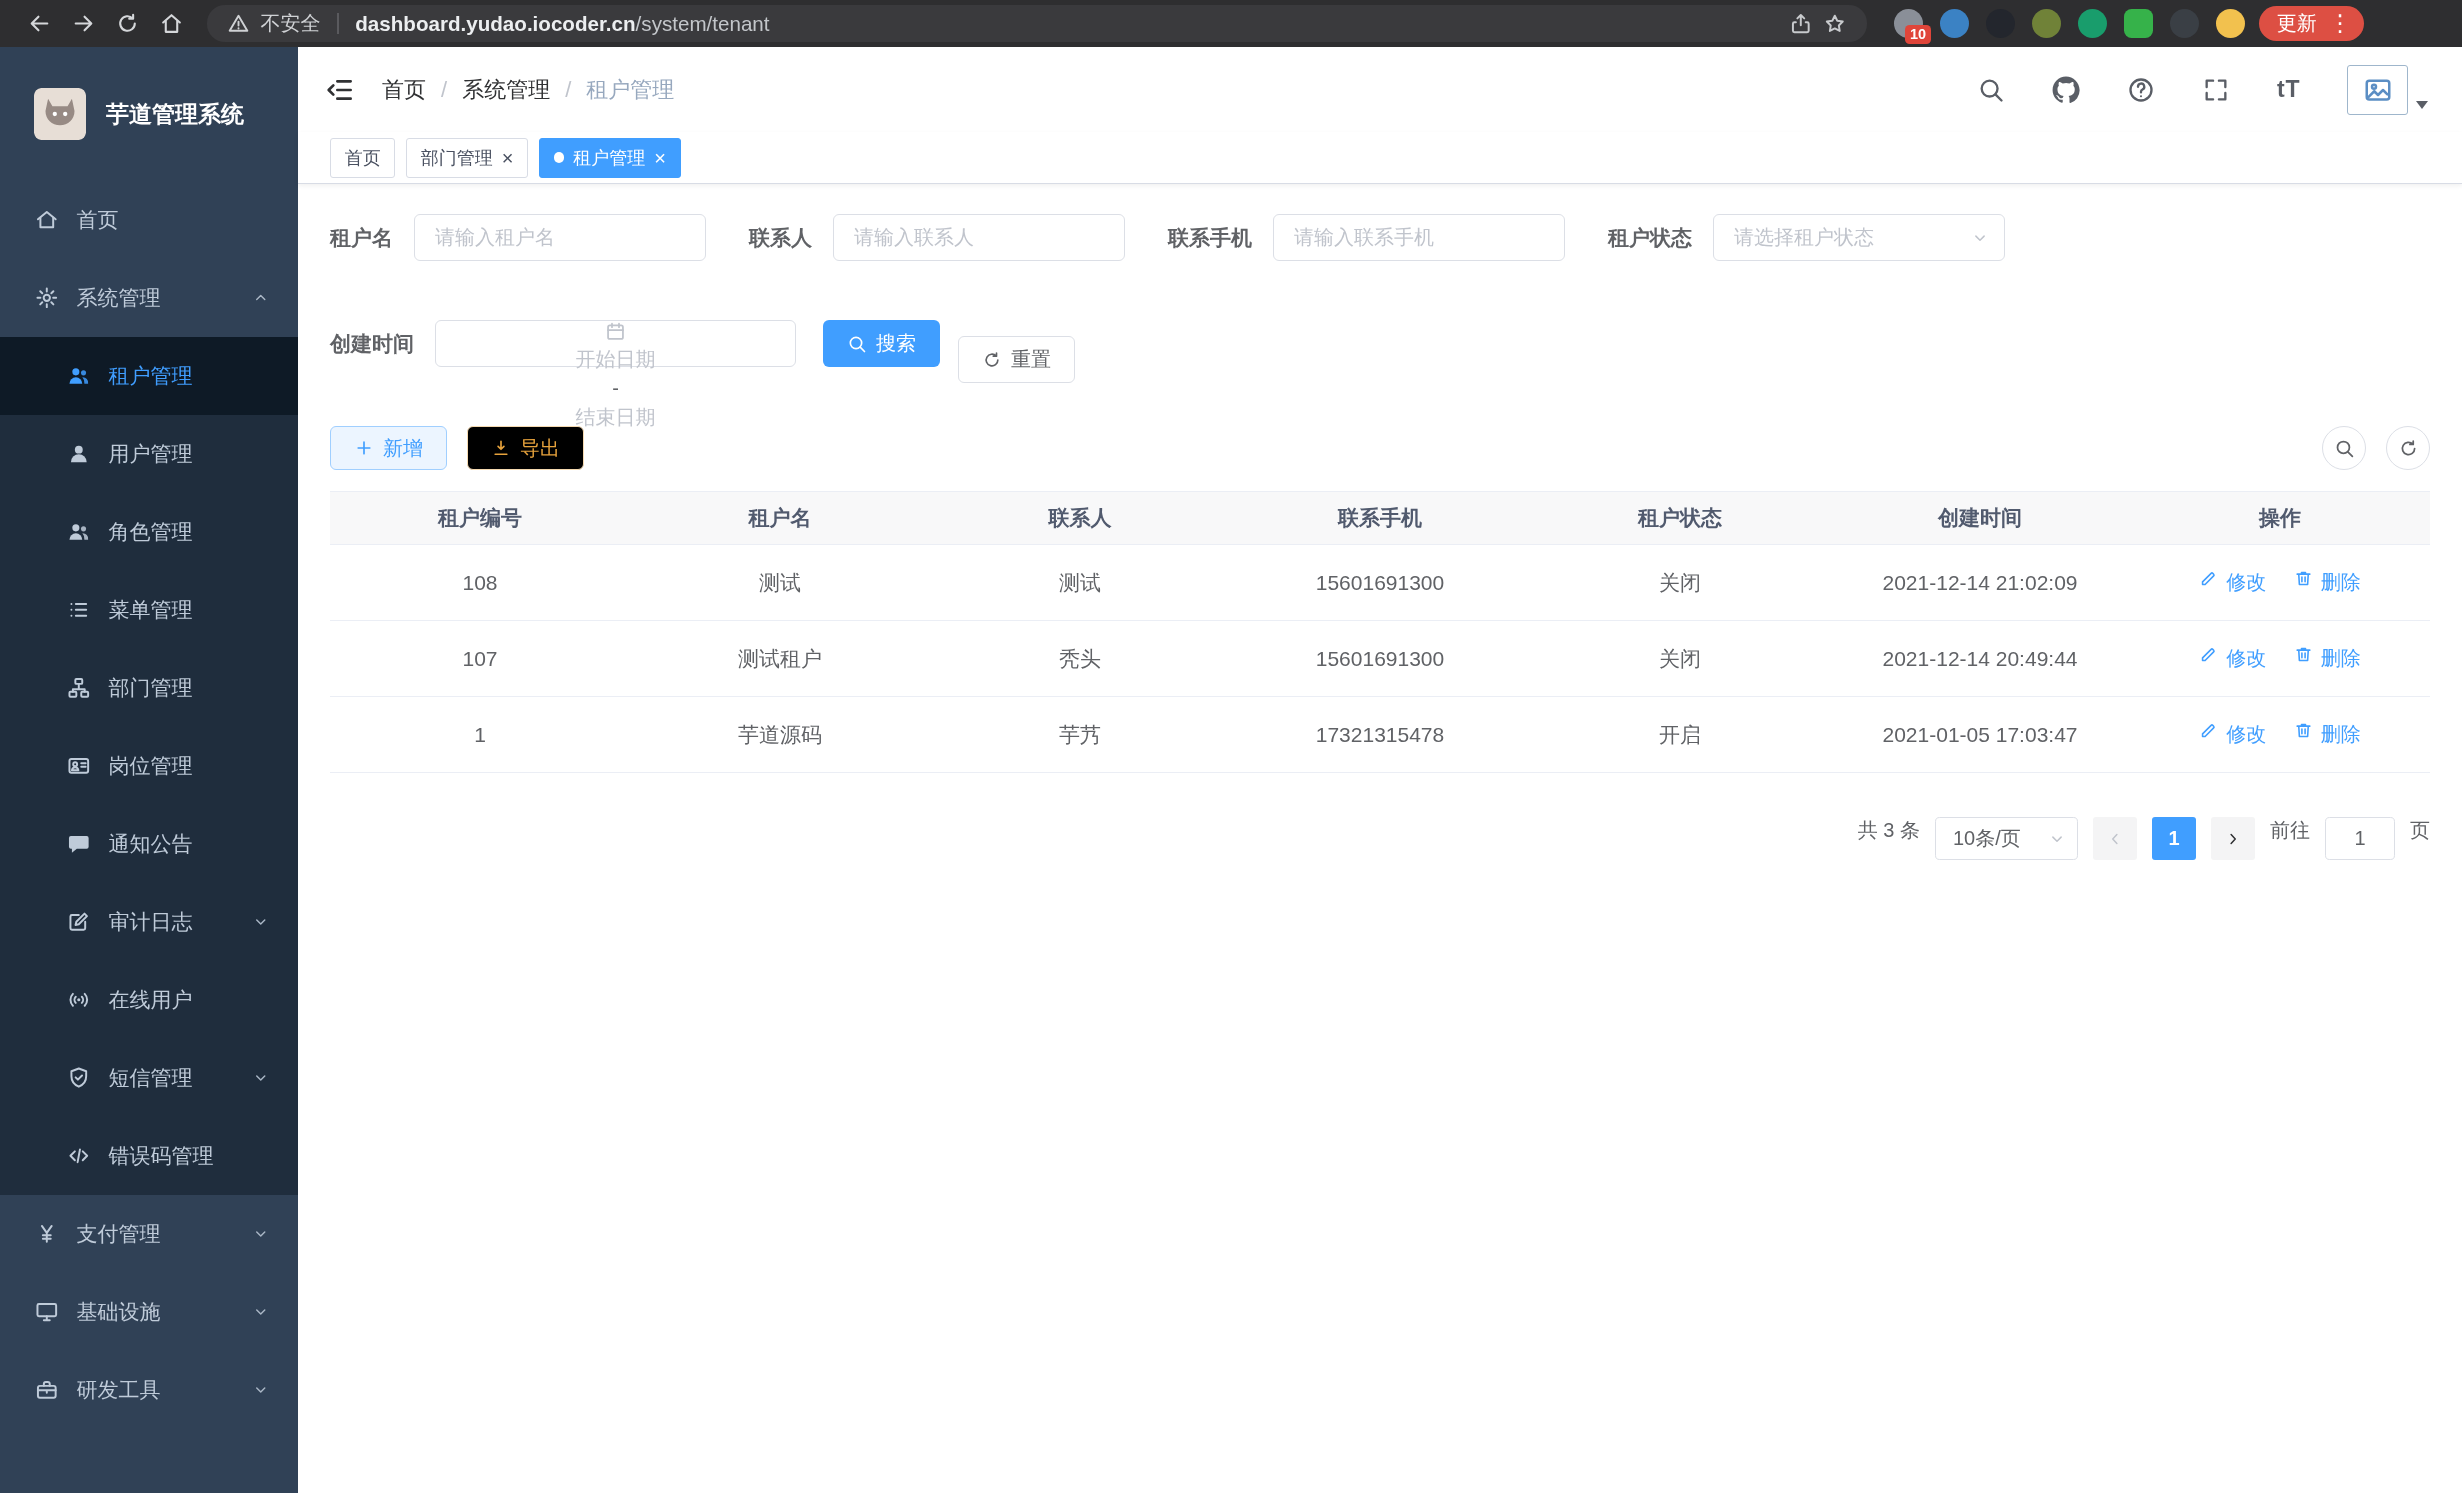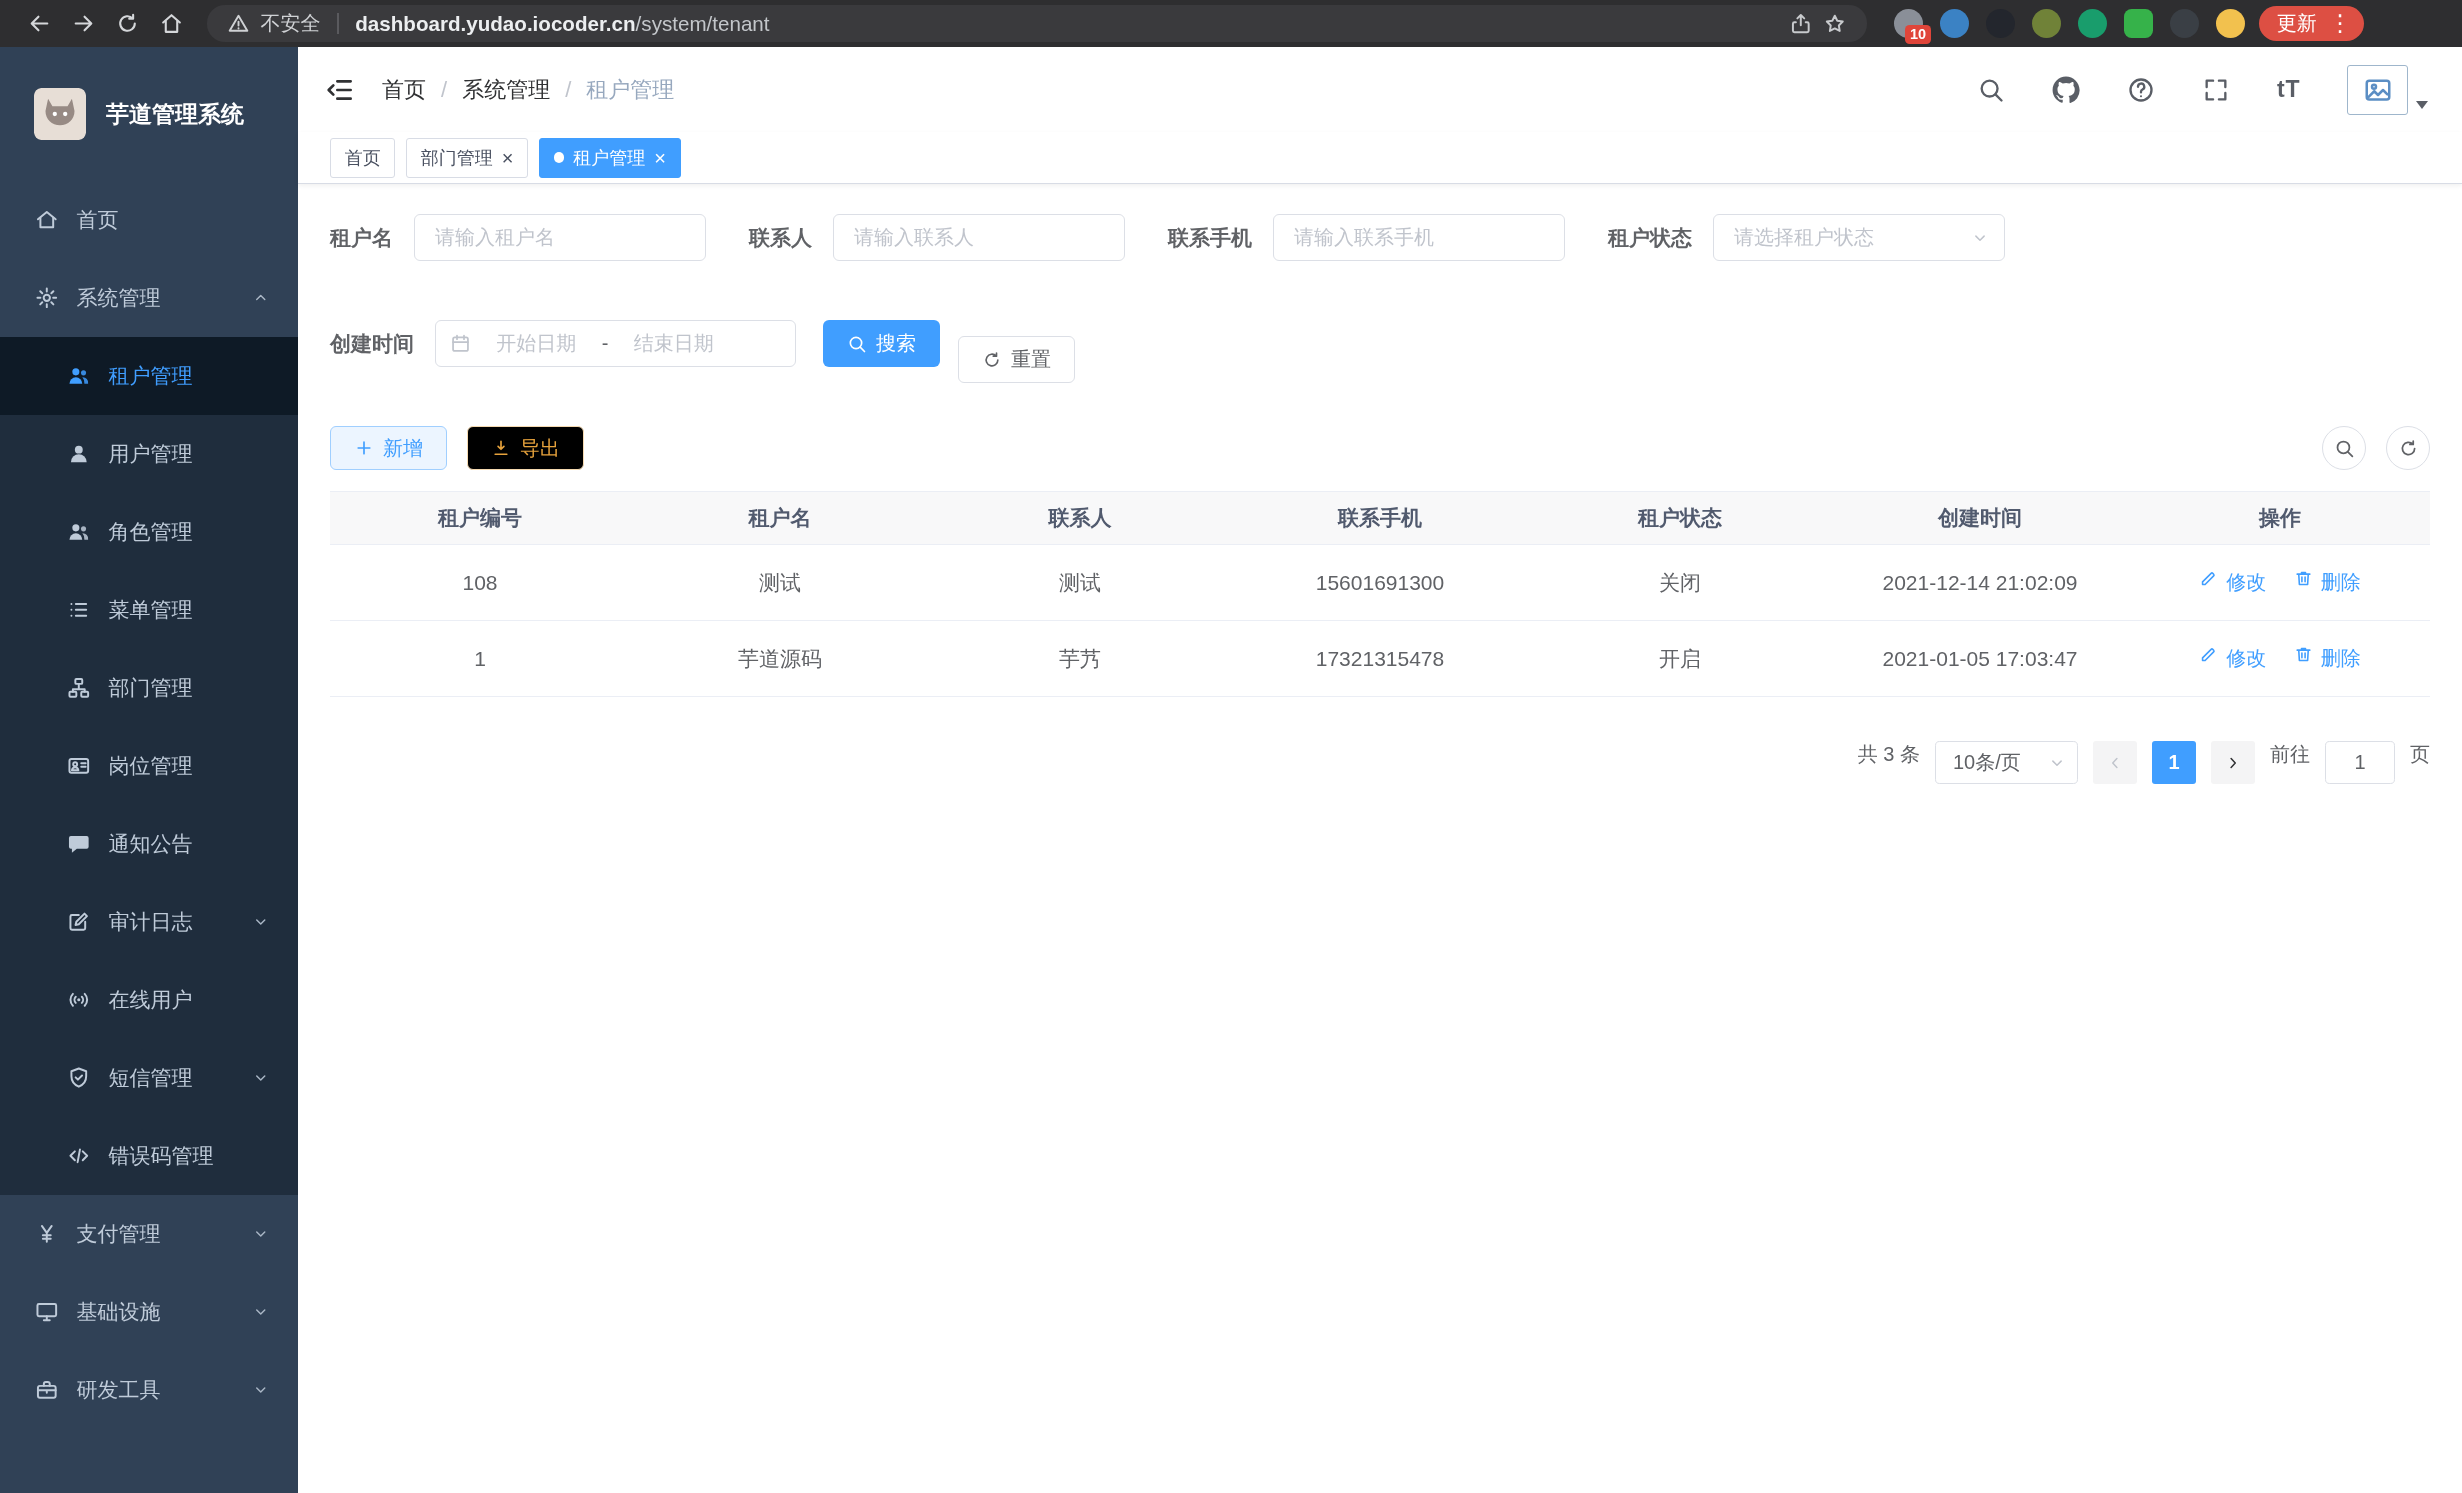--- a/index.html
+++ b/index.html
@@ -73,21 +73,21 @@
   
   .content { flex:1; padding:30px 32px; overflow:hidden; }
   .filter-row { display:flex; align-items:center; margin-bottom:43px; }
   .f-item { display:flex; align-items:center; margin-right:43px; }
   .f-label { font-size:21px; font-weight:600; color:#606266; margin-right:21px; white-space:nowrap; }
   .f-input { width:292px; height:47px; border:1.5px solid #dcdfe6; border-radius:6px; padding:0 20px; font-size:20px; color:#606266; background:#fff; }
   .f-input::placeholder { color:#c0c4cc; }
   .f-select { width:292px; height:47px; border:1.5px solid #dcdfe6; border-radius:6px; display:flex; align-items:center; justify-content:space-between; padding:0 15px 0 20px; background:#fff; cursor:pointer; }
   .f-select .ph { font-size:20px; color:#c0c4cc; }
   .f-select .chv, .page-size .chv { width:18px; height:18px; color:#c0c4cc; }
-  .date-range { width:361px; height:47px; border:1.5px solid #dcdfe6; border-radius:6px; display:flex; align-items:center; padding:0 13.7px; background:#fff; gap:6px; }
+  .date-range { width:361px; height:47px; border:1.5px solid #dcdfe6; border-radius:6px; display:flex; align-items:center; padding:0 13.7px; background:#fff; gap:6px;flex-direction:column; }
   .date-range .cal { width:21px; height:21px; color:#c0c4cc; flex-shrink:0; }
   .date-input { width:119px; border:none; font-size:20px; color:#606266; text-align:center; background:transparent; }
   .date-input::placeholder { color:#c0c4cc; }
   .date-sep { color:#606266; font-size:20px; }
 
   .btn { height:47px; border-radius:6px; font-size:20px; display:inline-flex; align-items:center; justify-content:center; gap:9px; padding:0 23px; border:1.5px solid transparent; }
   .btn svg { width:20px; height:20px; }
   .btn-primary { background:#409eff; color:#fff; margin-left:18px; }
   .btn-plain { background:#fff; border-color:#dcdfe6; color:#606266; margin-left:18px;margin-top:32px; }
   .toolbar-row { display:flex; align-items:center; margin-top:35px; }
@@ -484,20 +484,41 @@
             </tr>
           </thead>
           <tbody>
             <tr>
               <td>108</td>
               <td>测试</td>
               <td>测试</td>
               <td>15601691300</td>
               <td>关闭</td>
               <td>2021-12-14 21:02:09</td>
+              <td>
+                <a class="op-link">
+                    <svg class="s" viewBox="0 0 24 24">
+                      <path d="M4.5 19.5h3.2L18.5 8.7a1.5 1.5 0 0 0 0-2.1l-1.1-1.1a1.5 1.5 0 0 0-2.1 0L4.5 16.3z"></path>
+                    </svg>
+                    <span>修改</span>
+                  </a><a class="op-link">
+                    <svg class="s" viewBox="0 0 24 24">
+                      <path d="M4 6.5h16M9.5 6.5V4.5h5v2M6 6.5l.8 13h10.4l.8-13M10 10v6M14 10v6"></path>
+                    </svg>
+                    <span>删除</span>
+                  </a>
+              </td>
+            </tr>
+            <tr>
+              <td>107</td>
+              <td>测试租户</td>
+              <td>秃头</td>
+              <td>15601691300</td>
+              <td>关闭</td>
+              <td>2021-12-14 20:49:44</td>
               <td>
                 <a class="op-link">
                     <svg class="s" viewBox="0 0 24 24">
                       <path d="M4.5 19.5h3.2L18.5 8.7a1.5 1.5 0 0 0 0-2.1l-1.1-1.1a1.5 1.5 0 0 0-2.1 0L4.5 16.3z"></path>
                     </svg>
                     <span>修改</span>
                   </a><a class="op-link">
                     <svg class="s" viewBox="0 0 24 24">
                       <path d="M4 6.5h16M9.5 6.5V4.5h5v2M6 6.5l.8 13h10.4l.8-13M10 10v6M14 10v6"></path>
                     </svg>

